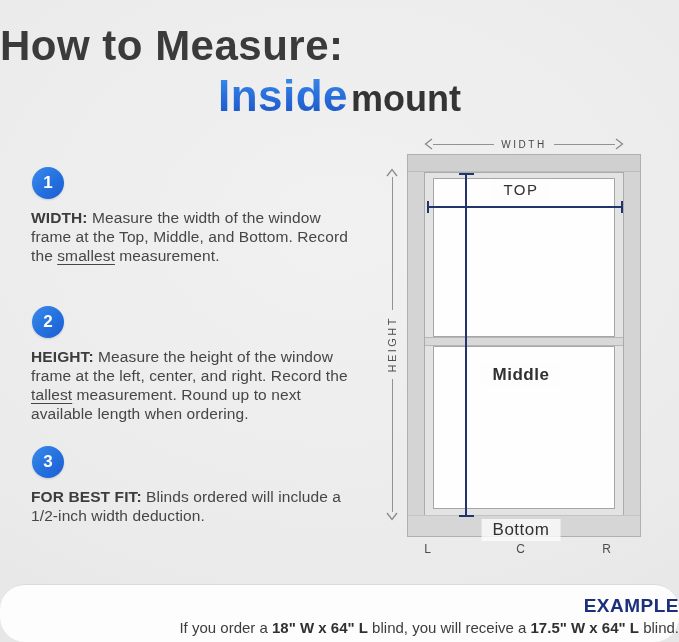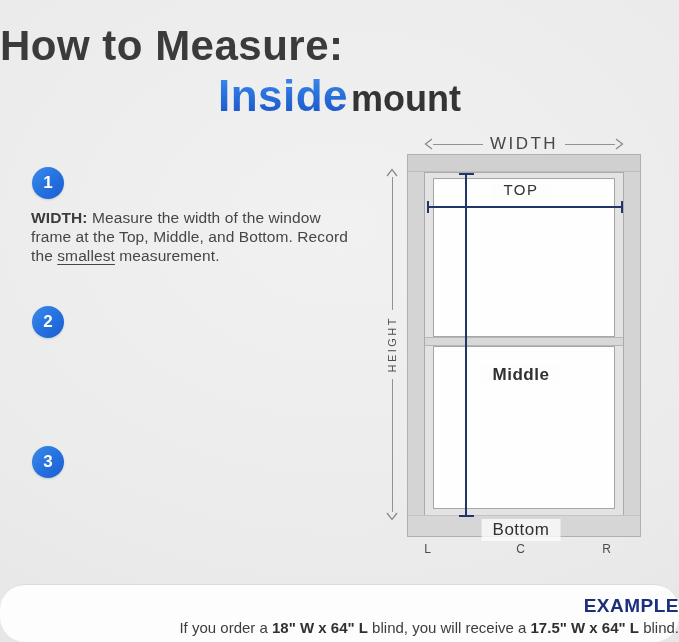--- a/index.html
+++ b/index.html
@@ -37,21 +37,21 @@
   .step-body { font-size: 15.5px; line-height: 19px; color: #464646; letter-spacing: 0.1px; }
   .step-heading { font-weight: bold; color: #3c3c3c; }
   .underlined { text-decoration: underline; text-underline-offset: 3px; text-decoration-thickness: 1px; }
 
   
   .diagram { position: absolute; left: 375px; top: 130px; width: 295px; height: 445px; }
 
   .width-arrow { position: absolute; left: 49px; top: 7px; width: 200px; height: 14px;
     display: flex; align-items: center; }
   .width-arrow .arrow-line { flex: 1; height: 1px; background: #929292; }
-  .width-arrow-label { font-size: 17px; letter-spacing: 2.5px; color: #474747; padding: 0 7px; white-space: nowrap; }
+  .width-arrow-label { font-size: 10px; letter-spacing: 2.5px; color: #474747; padding: 0 7px; white-space: nowrap; }
 
   .height-arrow { position: absolute; left: 10px; top: 38px; width: 14px; height: 353px;
     display: flex; flex-direction: column; align-items: center; }
   .height-arrow .arrow-line { flex: 1; width: 1px; background: #929292; }
   .height-arrow-label { writing-mode: vertical-rl; transform: rotate(180deg);
     font-size: 11px; letter-spacing: 2.5px; color: #4e4e4e; margin: 6px 0; }
 
   .frame { position: absolute; left: 32px; top: 24px; width: 234px; height: 383px;
     background: #d4d4d4; border: 1px solid #b0b0b0; }
   .frame::before { content: ""; position: absolute; top: 0; left: 0; right: 0; height: 16px;
@@ -114,26 +114,28 @@
     <div class="step-badge">
       <span>1</span>
     </div>
     <p class="step-body"><strong class="step-heading">WIDTH:</strong><span> Measure the width of the window frame at the Top, Middle, and Bottom. Record the </span><span class="underlined">smallest</span><span> measurement.</span></p>
   </section>
 
   <section class="step step-2">
     <div class="step-badge">
       <span>2</span>
     </div>
+    <p class="step-body"><strong class="step-heading">HEIGHT:</strong><span> Measure the height of the window frame at the left, center, and right. Record the </span><span class="underlined">tallest</span><span> measurement. Round up to next available length when ordering.</span></p>
   </section>
 
   <section class="step step-3">
     <div class="step-badge">
       <span>3</span>
     </div>
+    <p class="step-body"><strong class="step-heading">FOR BEST FIT:</strong><span> Blinds ordered will include a 1/2-inch width deduction.</span><span class="underlined"></span><span></span></p>
   </section>
 
   <div class="diagram">
 
     <div class="width-arrow">
       <svg width="9" height="12" viewBox="0 0 9 12">
           <path d="M8 1 L1.5 6 L8 11" fill="none" stroke="#8a8a8a" stroke-width="1.3"></path>
         </svg>
       <span class="arrow-line"></span>
       <span class="width-arrow-label">WIDTH</span>

